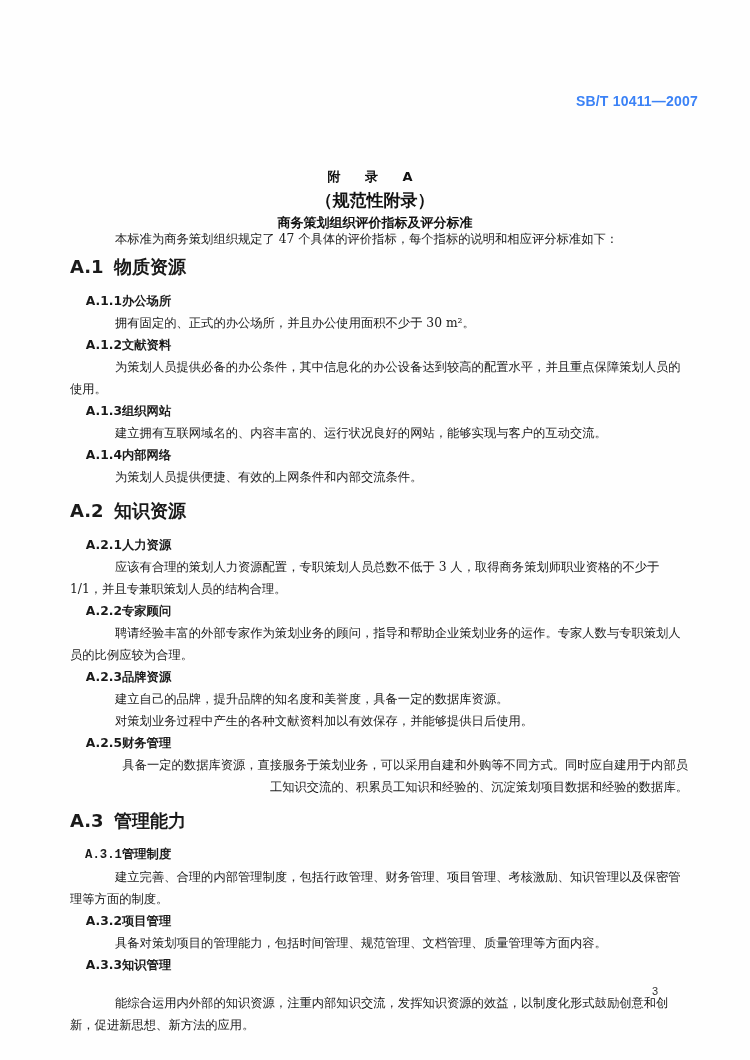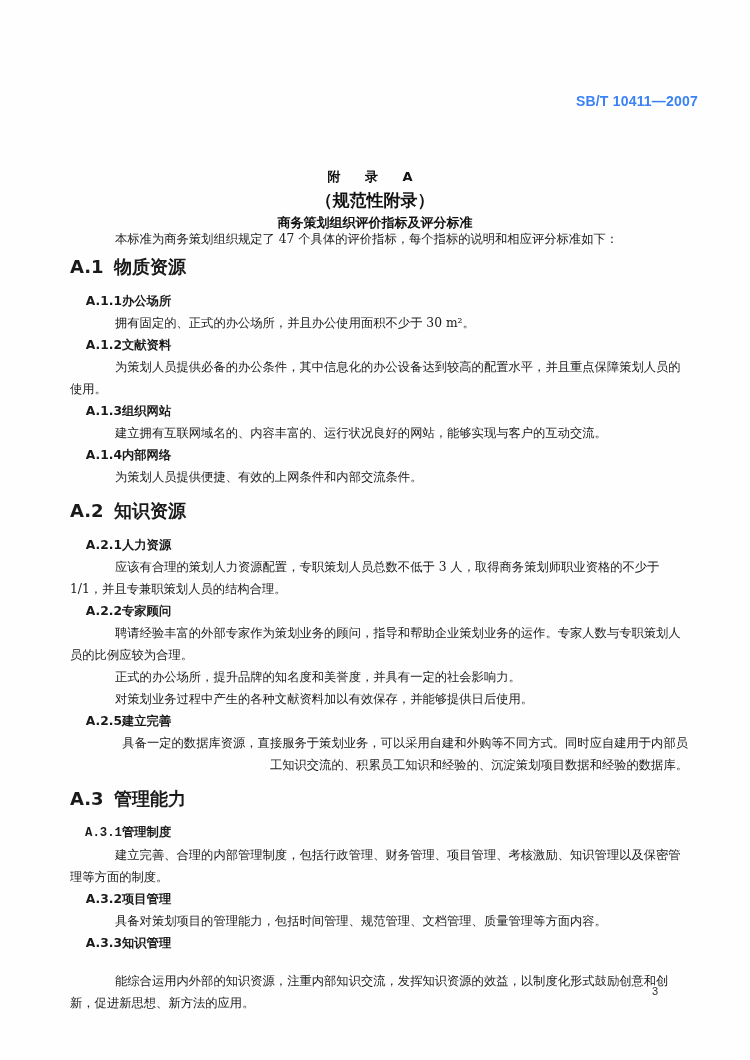--- a/index.html
+++ b/index.html
@@ -54,23 +54,24 @@
     <div class="gap-lg"></div>
 
     <div class="lvl1" style="margin-left:-18px;">
       <span class="num1">A.2</span><span>知识资源</span>
     </div>
     <div class="gap-lg"></div>
     <div class="lvl2" style="margin-left:-18px;"><span class="num">A.2.1</span><span>人力资源</span></div>
     <p class="p" style="margin-left:-18px;text-indent:45px;">应该有合理的策划人力资源配置，专职策划人员总数不低于 3 人，取得商务策划师职业资格的不少于 1/1，并且专兼职策划人员的结构合理。</p>
     <div class="lvl2" style="margin-left:-18px;"><span class="num">A.2.2</span><span>专家顾问</span></div>
     <p class="p" style="margin-left:-18px;text-indent:45px;">聘请经验丰富的外部专家作为策划业务的顾问，指导和帮助企业策划业务的运作。专家人数与专职策划人员的比例应较为合理。</p>
-    <p class="p">正式的办公场所，提升品牌的知名度和美誉度，并具有一定的社会影响力。</p>
+    <div class="lvl2" style="margin-left:-18px;"><span class="num">A.2.3</span><span>品牌资源</span></div>
+    <p class="p">建立自己的品牌，提升品牌的知名度和美誉度，具备一定的数据库资源。</p>
     <p class="p">对策划业务过程中产生的各种文献资料加以有效保存，并能够提供日后使用。</p>
-    <div class="lvl2" style="margin-left:-18px;"><span class="num">A.2.5</span><span>建立完善</span></div>
+    <div class="lvl2" style="margin-left:-18px;"><span class="num">A.2.5</span><span>财务管理</span></div>
     <p class="p" style="margin-left:-18px;text-indent:45px;text-align:right;">具备一定的数据库资源，直接服务于策划业务，可以采用自建和外购等不同方式。同时应自建用于内部员工知识交流的、积累员工知识和经验的、沉淀策划项目数据和经验的数据库。</p>
     <div class="gap-lg"></div>
 
     <div class="lvl1" style="margin-left:-18px;">
       <span class="num1">A.3</span><span>管理能力</span>
     </div>
     <div class="gap-lg"></div>
     <div class="lvl2" style="margin-left:-18px;font-family:Liberation Mono, monospace;"><span class="num">A.3.1</span><span>管理制度</span></div>
     <p class="p" style="margin-left:-18px;text-indent:45px;">建立完善、合理的内部管理制度，包括行政管理、财务管理、项目管理、考核激励、知识管理以及保密管理等方面的制度。</p>
     <div class="lvl2" style="margin-left:-18px;"><span class="num">A.3.2</span><span>项目管理</span></div>

